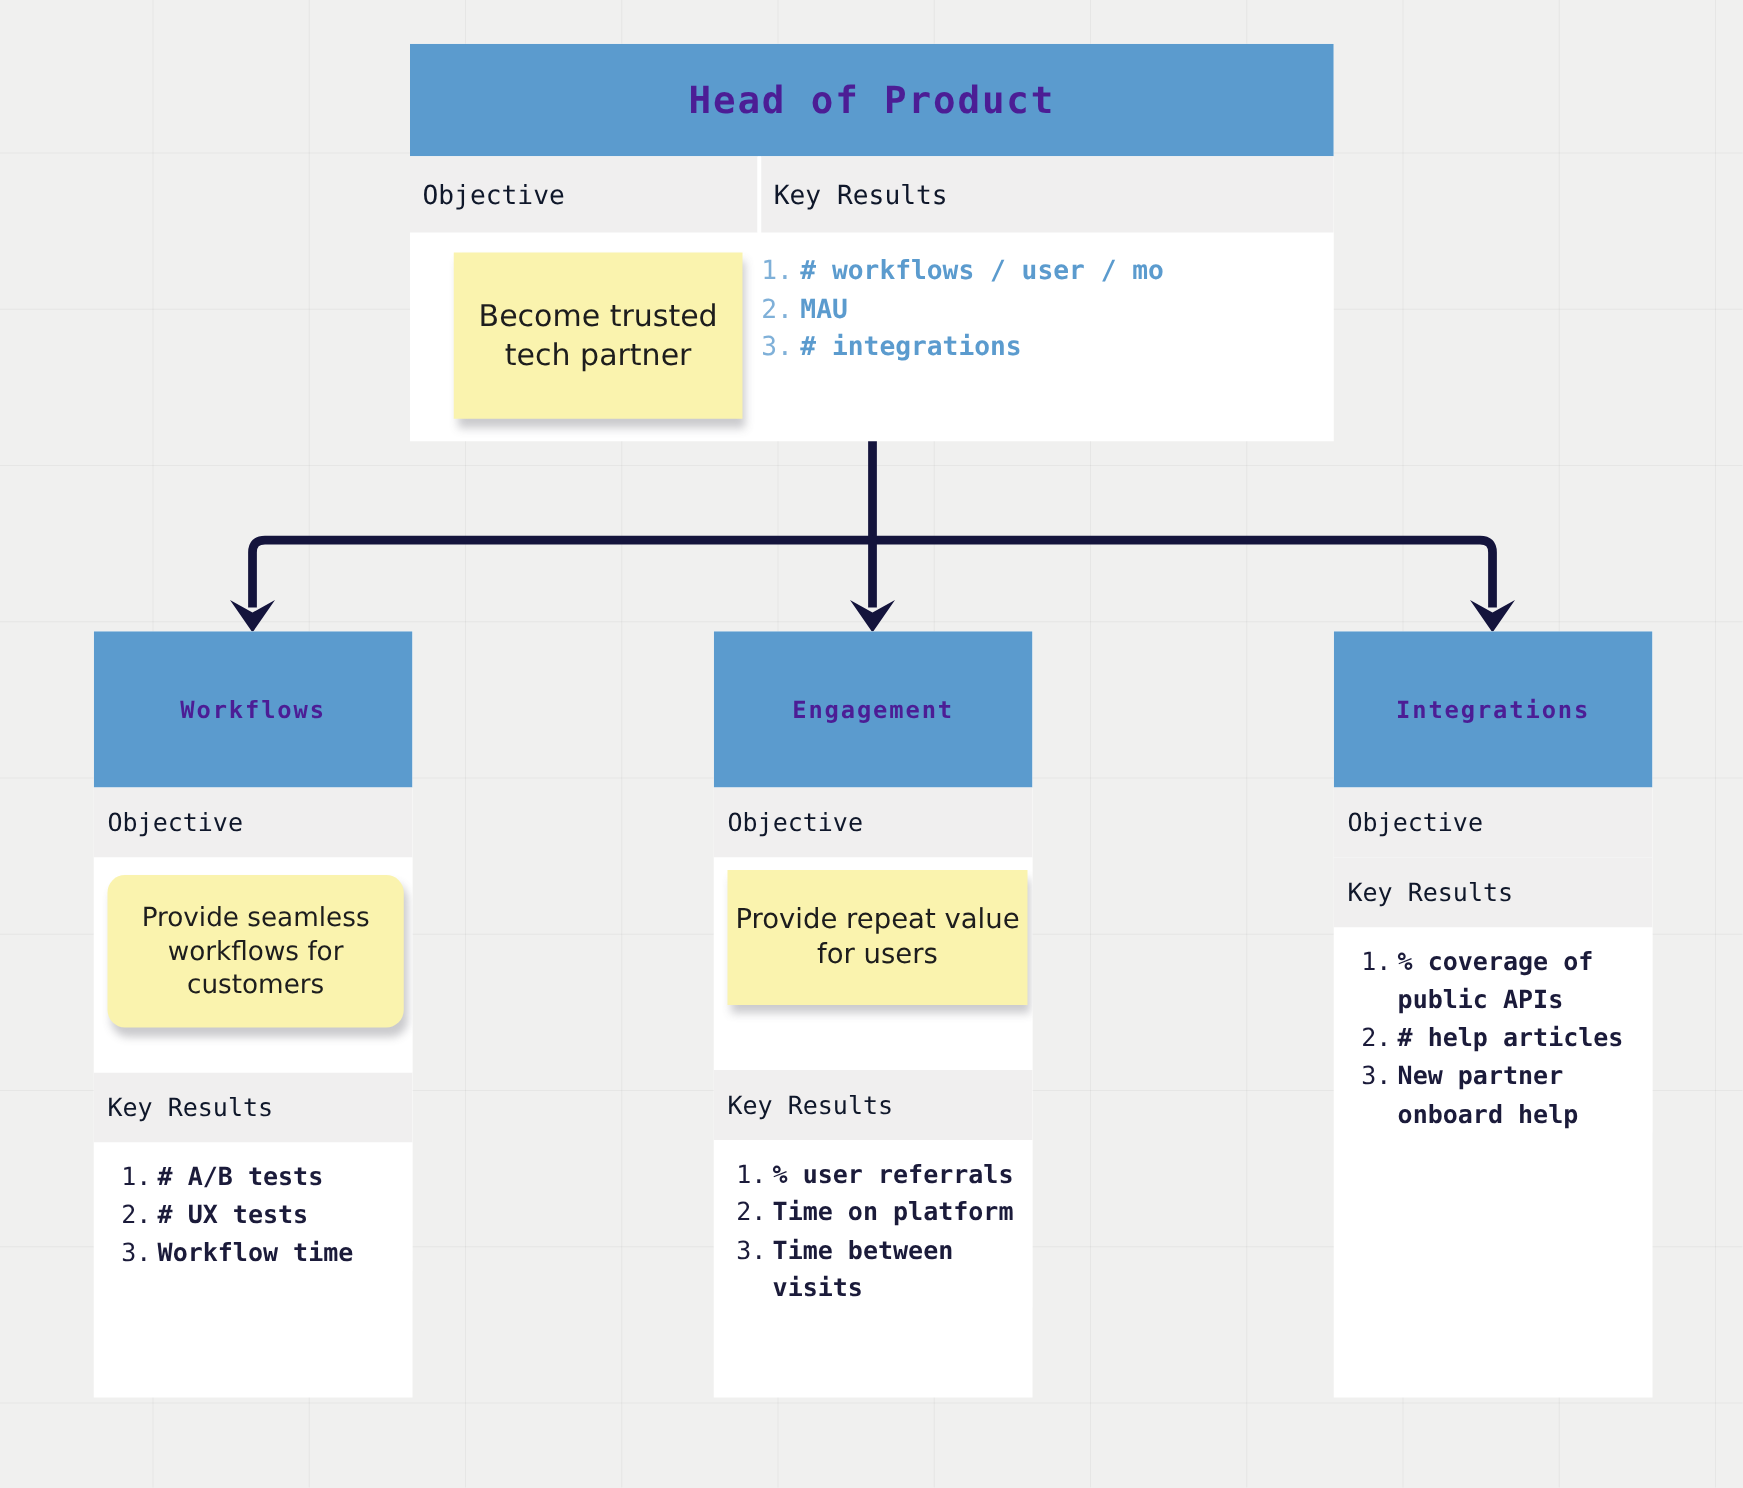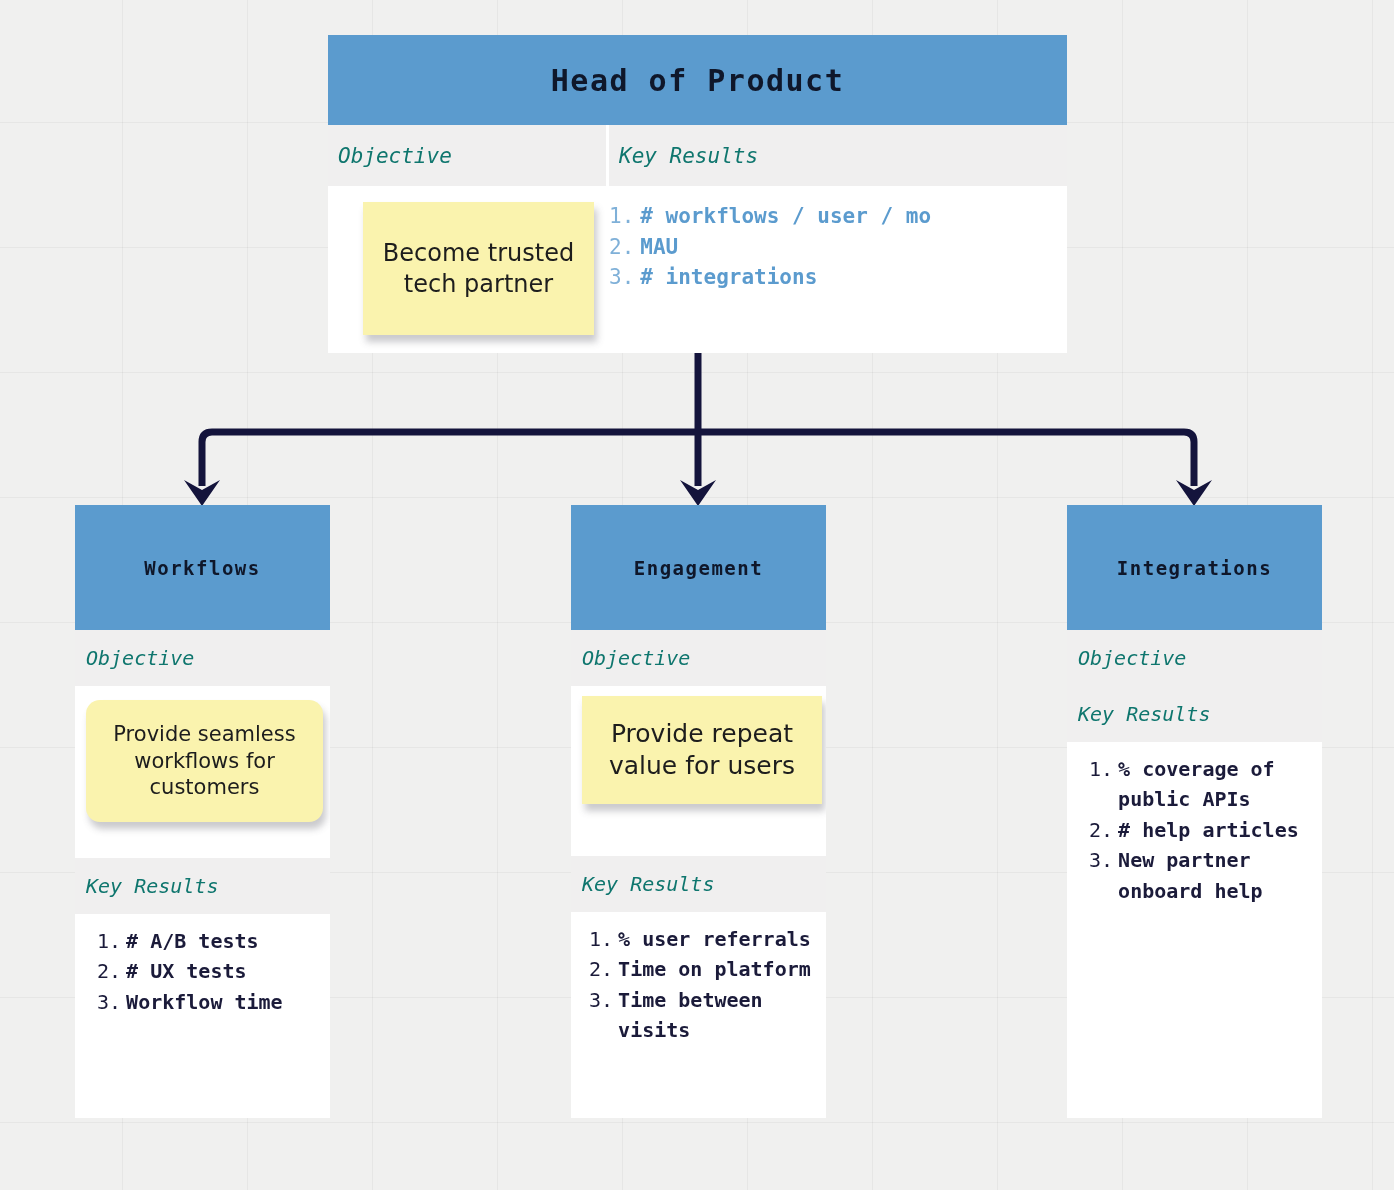--- a/index.html
+++ b/index.html
@@ -41,36 +41,35 @@
 
   
   .card {
     position: absolute;
     background: #ffffff;
     box-sizing: border-box;
     overflow: hidden;
   }
   .card-header {
     background: #5b9bce;
-    color: #0f172a;
+    color: #4c1d95;
     font-family: "DejaVu Sans Mono", monospace;
     font-weight: bold;
     text-align: center;
     letter-spacing: 1.5px;
     display: flex;
     align-items: center;
     justify-content: center;
   }
   .band {
     background: #f0efef;
-    color: #0f766e;
+    color: #0f172a;
     font-family: "DejaVu Sans Mono", monospace;
     display: flex;
     align-items: center;
-    font-style: italic;
   }
   .sticky {
     background: #faf3ae;
     color: #1d1d1d;
     font-family: "DejaVu Sans", sans-serif;
     text-align: center;
     display: flex;
     align-items: center;
     justify-content: center;
     box-shadow: 3px 7px 7px rgba(80,80,90,0.30);
@@ -190,21 +189,21 @@
   #card-workflows { left: 75px; width: 255px; }
   #card-workflows .obj-area { height: 172px; }
   #card-workflows .sticky {
     left: 11px; top: 14px; width: 237px; height: 122px; font-size: 21px; border-radius: 14px;
   }
   #card-workflows .kr-area { padding-left: 22px; }
 
   #card-engagement { left: 571px; width: 255px; }
   #card-engagement .obj-area { height: 170px; }
   #card-engagement .sticky {
-    left: 11px; top: 10px; width: 240px; height: 108px; font-size: 25px;
+    left: 11px; top: 10px; width: 240px; height: 108px; font-size: 22px;
   }
   #card-engagement .kr-area { padding-left: 18px; }
 
   #card-integrations { left: 1067px; width: 255px; }
   #card-integrations .obj-area { height: 172px; }
   #card-integrations .sticky {
     left: 11px; top: 13px; width: 241px; height: 110px; font-size: 22px;
   }
   #card-integrations .kr-area { padding-left: 22px; }
 </style>

